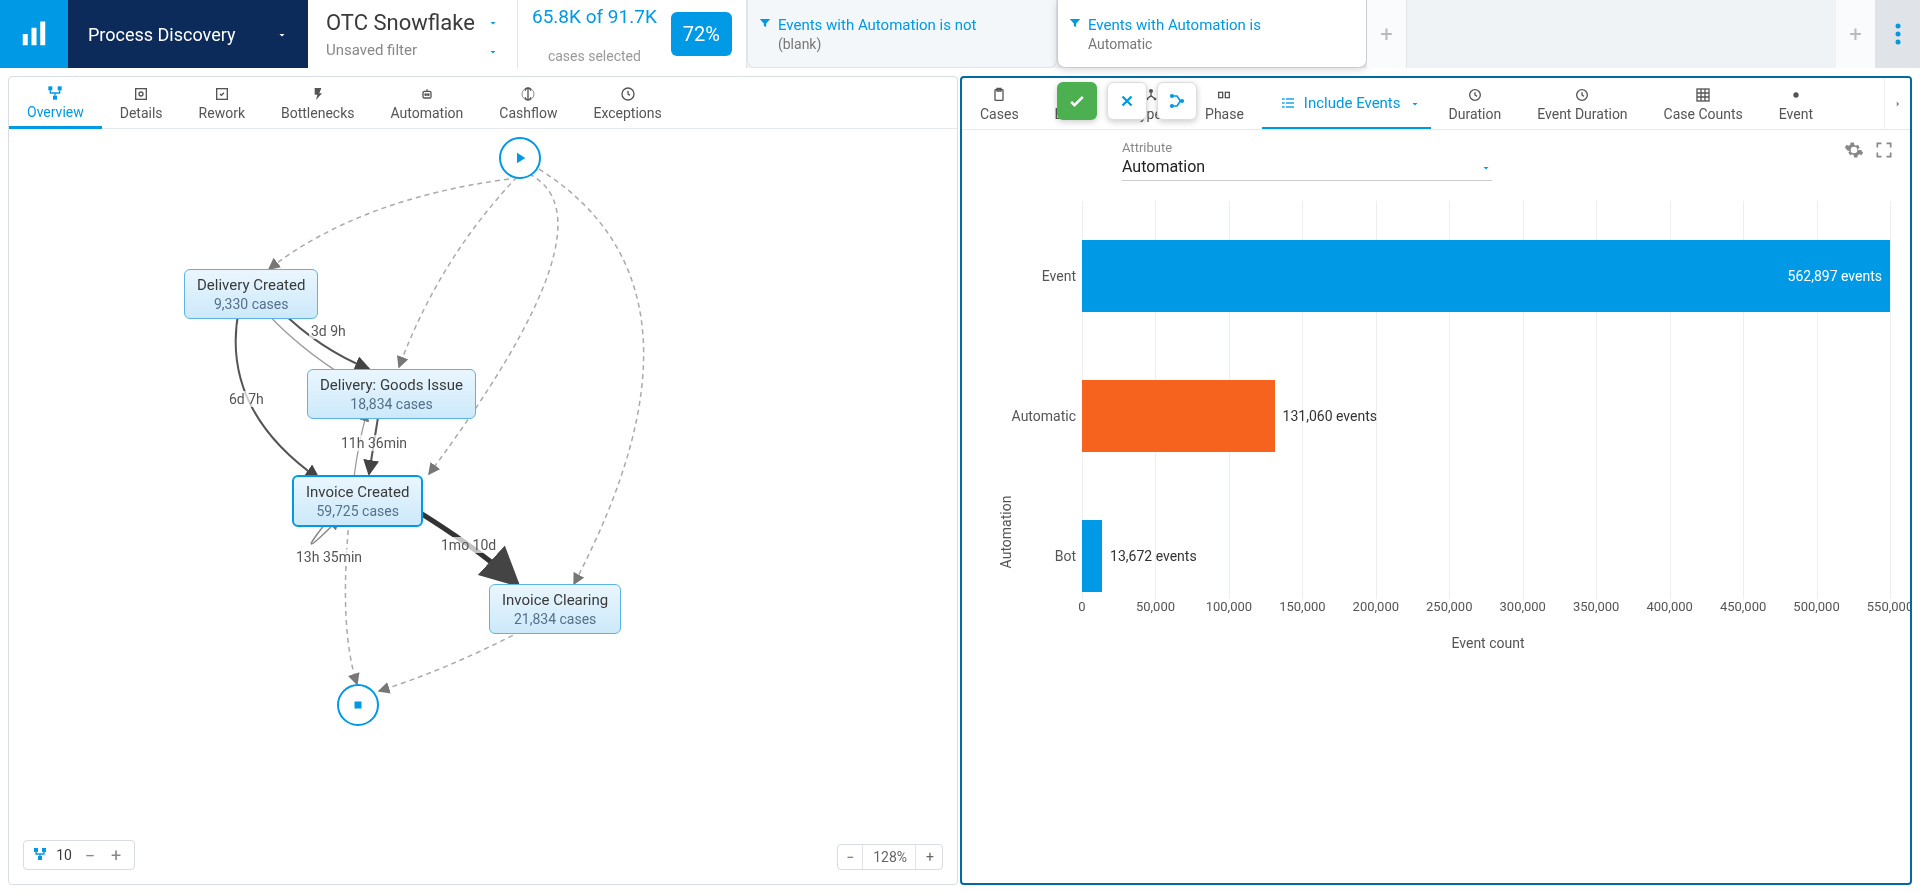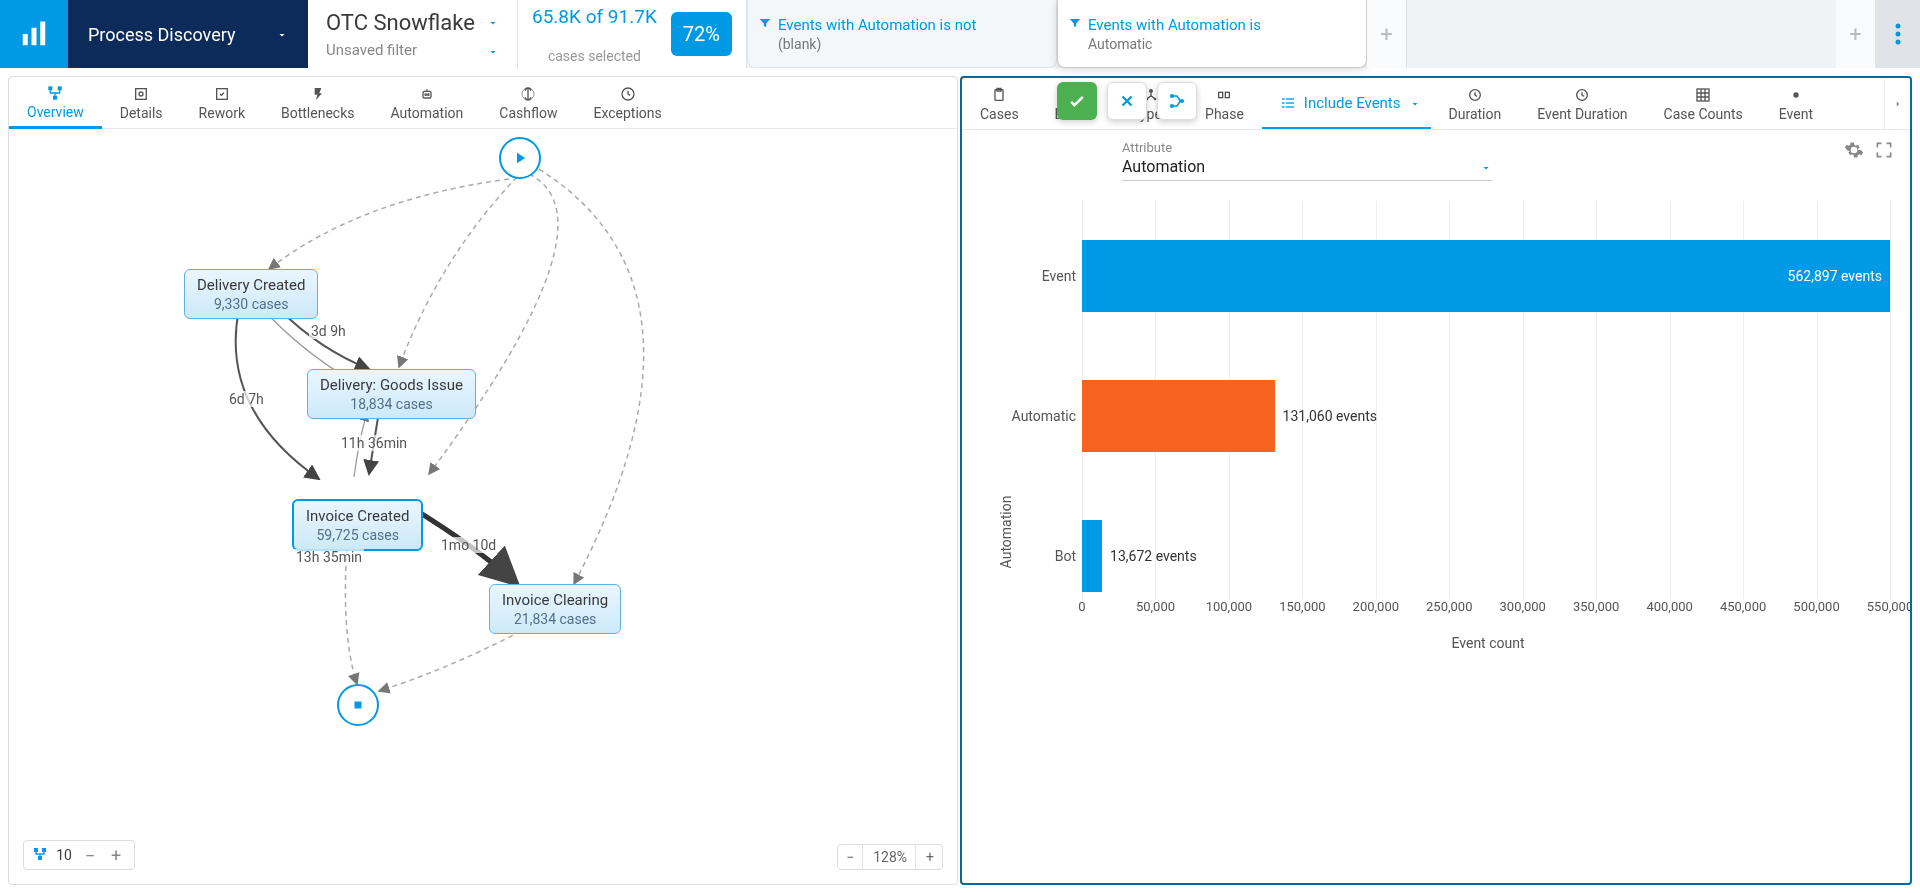--- a/index.html
+++ b/index.html
@@ -41,21 +41,21 @@
 .floating-controls { position: absolute; left: 95px; top: 4px; display: flex; gap: 10px; z-index: 5; }
 .fc-btn { width: 40px; height: 38px; border-radius: 6px; display: flex; align-items: center; justify-content: center; box-shadow: 0 2px 6px rgba(0,0,0,0.2); cursor: pointer; }
 .fc-check { background: #4caf50; }
 .fc-x { background: #fff; border: 1px solid #ddd; }
 .fc-x svg { stroke: #0099e5; }
 .fc-branch { background: #fff; border: 1px solid #ddd; }
 .scroll-arrow { position: absolute; right: 0; top: 0; bottom: 0; width: 26px; background: #fff; display: flex; align-items: center; justify-content: center; border-left: 1px solid #eee; color: #888; cursor: pointer; }
 .diagram-area { flex: 1; position: relative; overflow: hidden; }
 .diagram-svg { position: absolute; inset: 0; width: 100%; height: 100%; }
 .node { position: absolute; background: linear-gradient(#eaf6fe, #cce9fa); border: 1px solid #5bb4e5; border-radius: 6px; padding: 6px 12px; text-align: center; font-size: 15px; color: #3a3a3a; }
-.node.highlight { border: 2px solid #0099e5; margin-top: 24px; }
+.node.highlight { border: 2px solid #0099e5; }
 .node .ncount { color: #55708a; font-size: 14px; margin-top: 2px; }
 .circ { position: absolute; width: 42px; height: 42px; border-radius: 50%; border: 2px solid #0099e5; background: #fff; display: flex; align-items: center; justify-content: center; }
 .circ.play svg { fill: #0099e5; }
 .circ.stop svg { fill: #0099e5; }
 .edge-label { position: absolute; color: #555; font-size: 14px; background: rgba(255,255,255,0.7); padding: 0 2px; }
 .bottom-left-ctrl { position: absolute; left: 14px; bottom: 14px; display: flex; align-items: center; gap: 6px; border: 1px solid #d8dde2; border-radius: 4px; padding: 4px 8px; background: #fff; }
 .bottom-left-ctrl .ico svg { fill: #0099e5; }
 .btn-pm { width: 20px; height: 20px; display: flex; align-items: center; justify-content: center; color: #888; cursor: pointer; font-size: 18px; }
 .bottom-right-ctrl { position: absolute; right: 14px; bottom: 14px; display: flex; align-items: center; gap: 2px; border: 1px solid #d8dde2; border-radius: 4px; background: #fff; }
 .bottom-right-ctrl .cell { padding: 4px 8px; color: #666; border-right: 1px solid #e0e4e8; cursor: pointer; }

